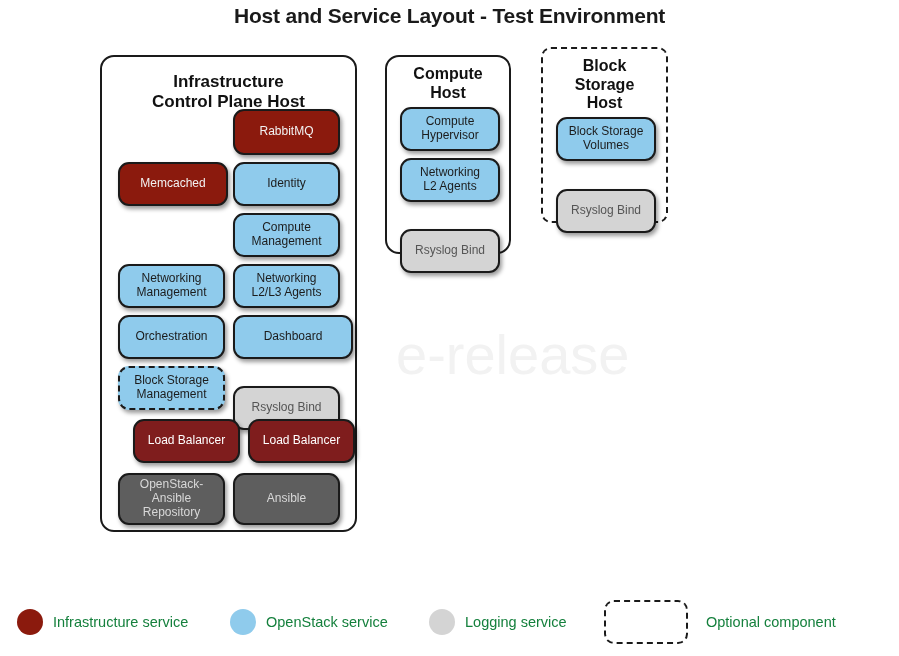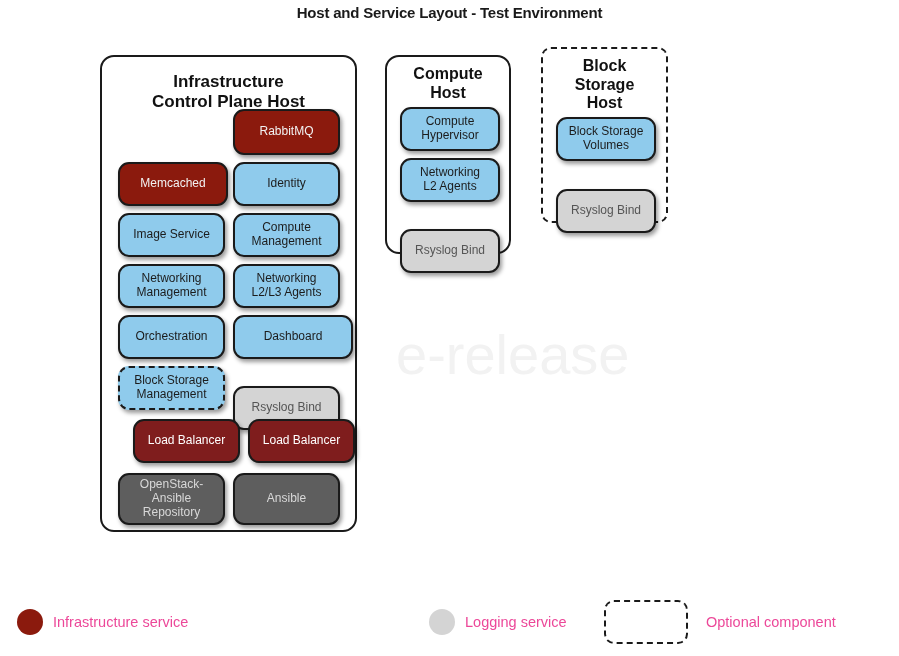--- a/index.html
+++ b/index.html
@@ -15,21 +15,21 @@
     font-family: "Liberation Sans", sans-serif;
     -webkit-font-smoothing: antialiased;
   }
 
   #diagram-title {
     position: absolute;
     left: 0;
     top: 4px;
     width: 899px;
     text-align: center;
-    font-size: 15px;
+    font-size: 21px;
     font-weight: bold;
     color: #1a1a1a;
     letter-spacing: -0.2px;
   }
 
   .watermark {
     position: absolute;
     left: 352px;
     top: 322px;
     font-size: 56px;
@@ -130,21 +130,21 @@
     height: 44px;
     border: 2px dashed #1a1a1a;
     border-radius: 10px;
     box-sizing: border-box;
     flex: 0 0 auto;
     background: #ffffff;
   }
   .legend-label {
     margin-left: 10px;
     font-size: 14.5px;
-    color: #ec4899;
+    color: #15803d;
     white-space: nowrap;
   }
   #legend-infra      { left: 17px;  }
   #legend-openstack  { left: 230px; }
   #legend-logging    { left: 429px; }
   #legend-optional   { left: 604px; }
   #legend-optional .legend-label { margin-left: 18px; }
 </style>
 </head>
 <body>
@@ -155,21 +155,20 @@
 
 <div class="panel" id="panel-infra">
   <div class="panel-title">Infrastructure
 Control Plane Host</div>
 
   <div class="svc infra" style="left:131px; top:52px;  width:107px; height:46px;">RabbitMQ</div>
 
   <div class="svc infra" style="left:16px;  top:105px; width:110px; height:44px;">Memcached</div>
   <div class="svc openstack" style="left:131px; top:105px; width:107px; height:44px;">Identity</div>
 
-  <div class="svc openstack" style="left:16px;  top:156px; width:107px; height:44px;">Image Service</div>
   <div class="svc openstack" style="left:131px; top:156px; width:107px; height:44px;">Compute
 Management</div>
 
   <div class="svc openstack" style="left:16px;  top:207px; width:107px; height:44px;">Networking
 Management</div>
   <div class="svc openstack" style="left:131px; top:207px; width:107px; height:44px;">Networking
 L2/L3 Agents</div>
 
   <div class="svc openstack" style="left:16px;  top:258px; width:107px; height:44px;">Orchestration</div>
   <div class="svc openstack" style="left:131px; top:258px; width:120px; height:44px;">Dashboard</div>
@@ -208,20 +207,24 @@
   <div class="svc logging" style="left:13px; top:120px; width:100px; height:44px;">Rsyslog Bind</div>
 </div>
 
 <div id="legend">
 
   <div class="legend-item" id="legend-infra">
     <span class="legend-swatch" style="background:#8B1A0D;"></span>
     <span class="legend-label">Infrastructure service</span>
   </div>
 
+  <div class="legend-item" id="legend-openstack">
+    <span class="legend-swatch" style="background:#8FCBEC;"></span>
+    <span class="legend-label">OpenStack service</span>
+  </div>
 
   <div class="legend-item" id="legend-logging">
     <span class="legend-swatch" style="background:#D4D4D4;"></span>
     <span class="legend-label">Logging service</span>
   </div>
 
   <div class="legend-item" id="legend-optional">
     <span class="legend-rect"></span>
     <span class="legend-label">Optional component</span>
   </div>

